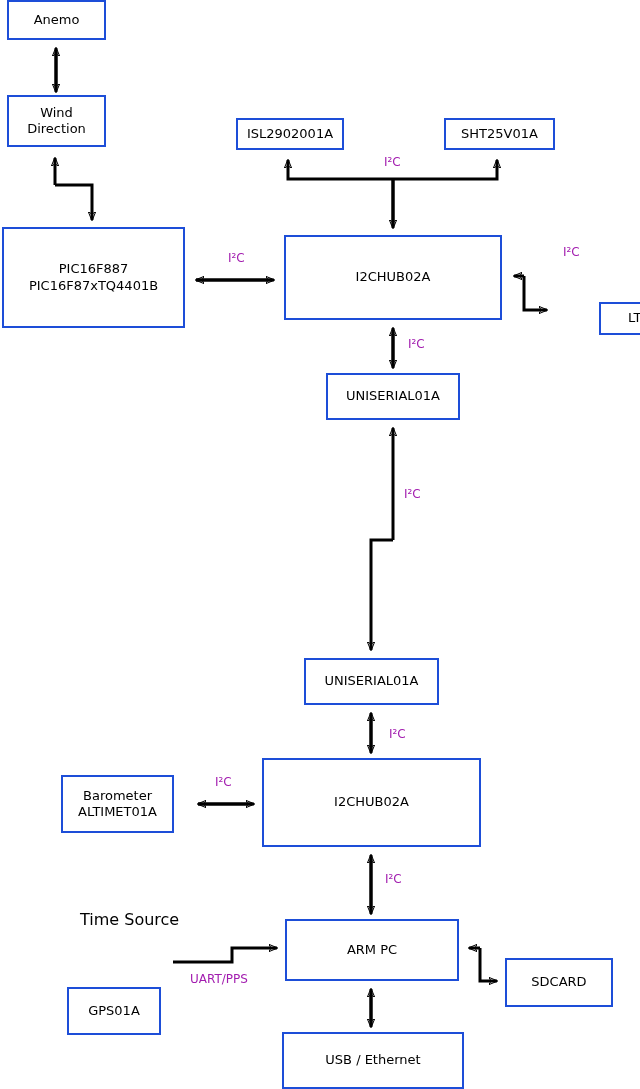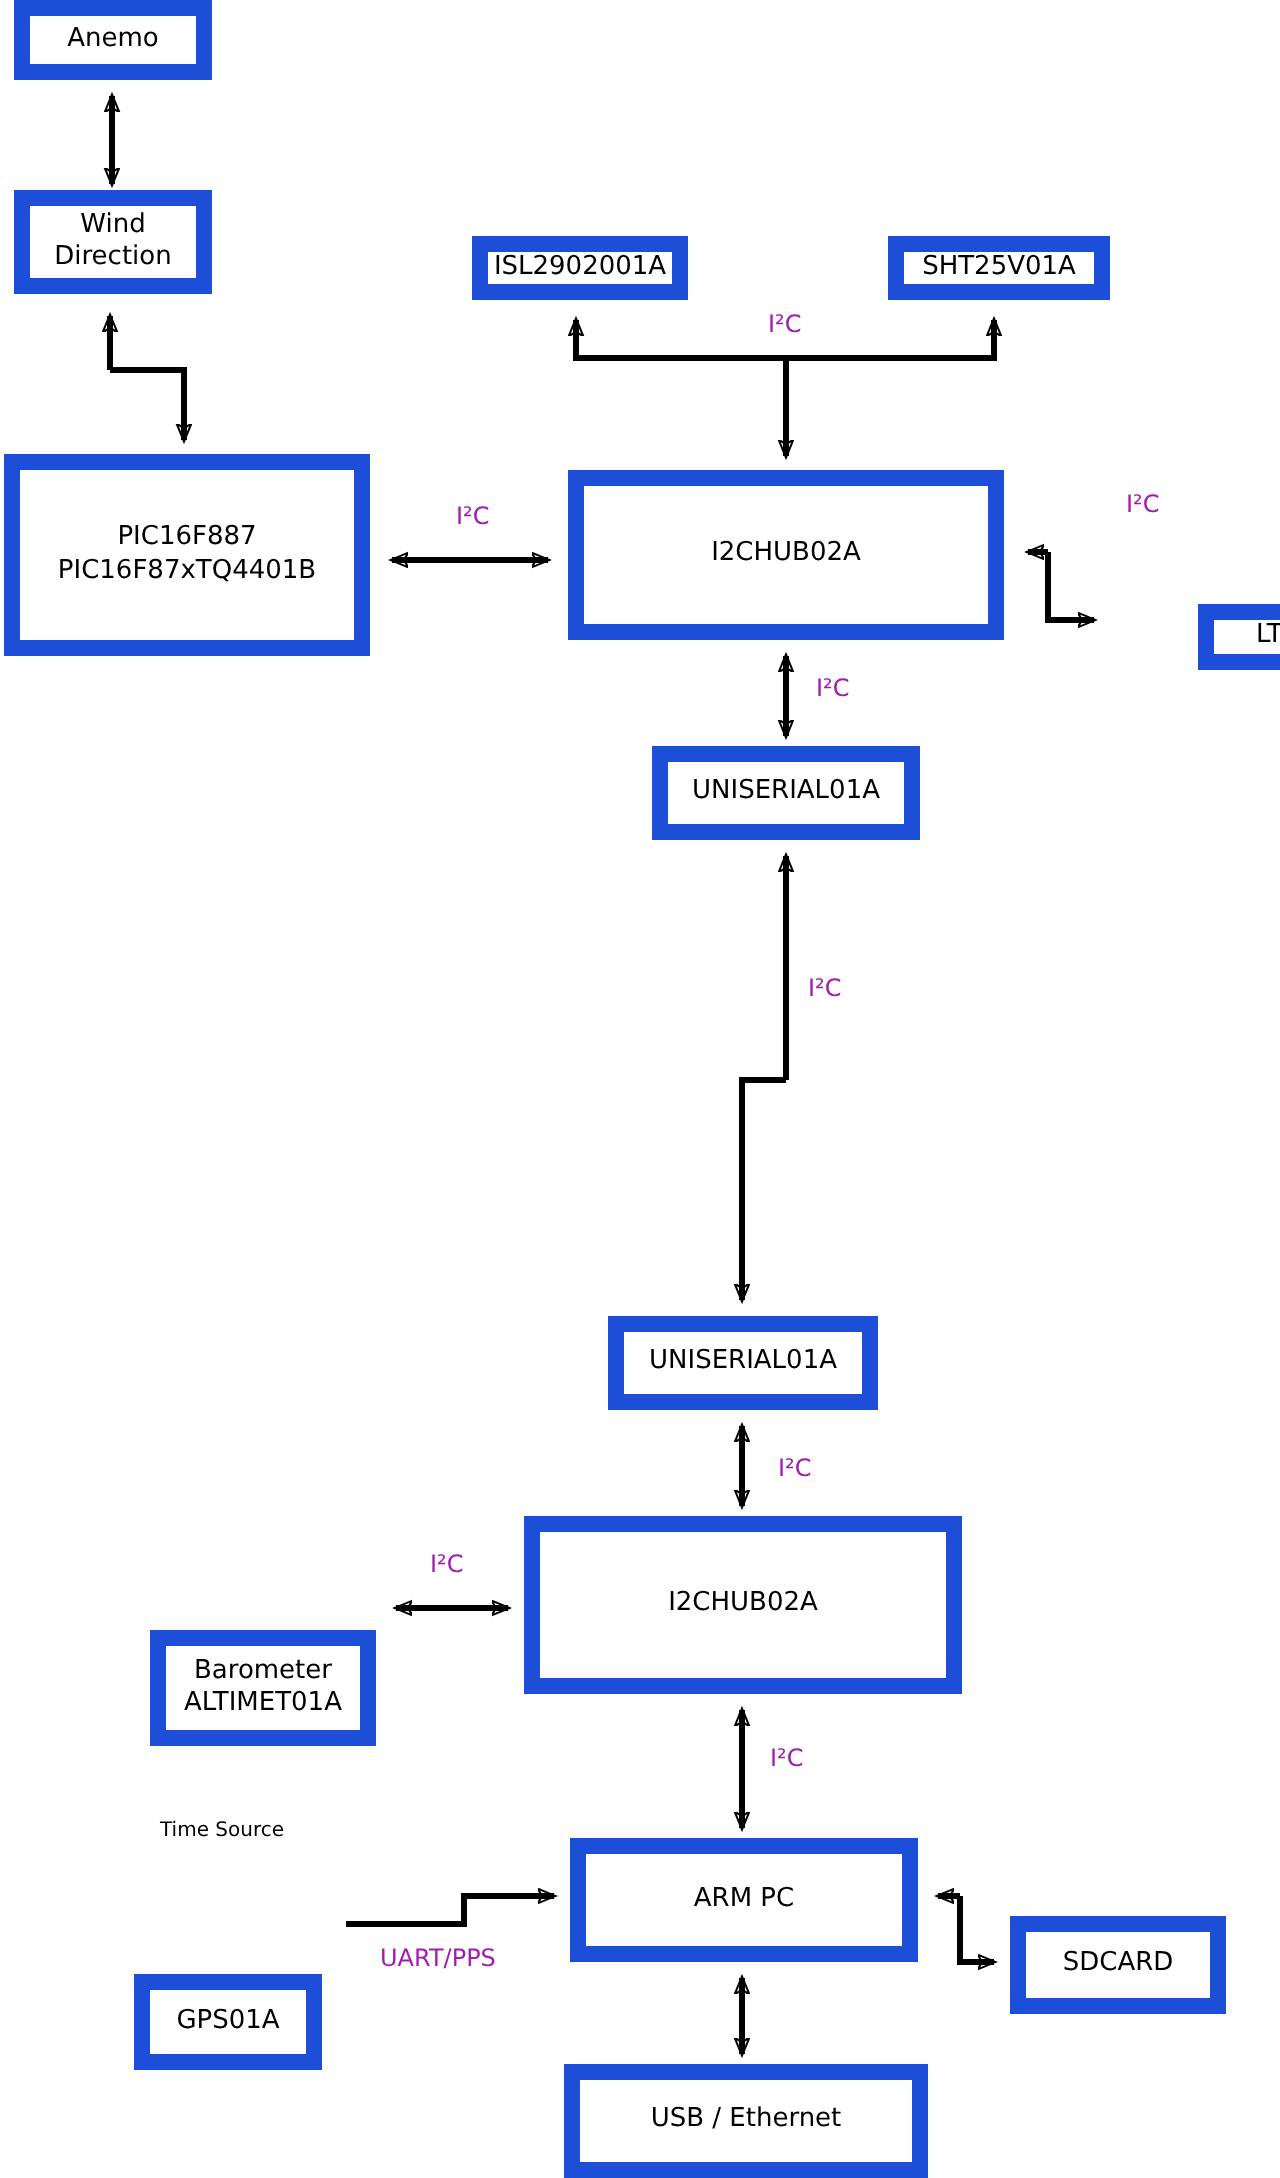--- a/index.html
+++ b/index.html
@@ -11,21 +11,21 @@
     position: relative;
     width: 640px;
     height: 1089px;
     background: #ffffff;
     font-family: "DejaVu Sans", sans-serif;
     overflow: hidden;
   }
   .node {
     position: absolute;
     box-sizing: border-box;
-    border: 8px solid #1d4ed8;
+    border: 2px solid #1d4ed8;
     background: #ffffff;
     display: flex;
     align-items: center;
     justify-content: center;
     text-align: center;
     color: #000000;
     font-size: 13px;
     line-height: 1.25;
     white-space: pre-line;
     z-index: 3;
@@ -34,21 +34,21 @@
     position: absolute;
     color: #a21caf;
     font-size: 12px;
     white-space: nowrap;
     z-index: 4;
     background: transparent;
   }
   .free-label {
     position: absolute;
     color: #000000;
-    font-size: 10px;
+    font-size: 16px;
     white-space: nowrap;
     z-index: 4;
   }
   svg.wires {
     position: absolute;
     left: 0;
     top: 0;
     width: 640px;
     height: 1089px;
     z-index: 1;
@@ -150,21 +150,21 @@
   <div class="node" style="left:444px;top:118px;  width:111px; height:32px;">SHT25V01A</div>
 
   <div class="node" style="left:284px;top:235px;  width:218px; height:85px;">I2CHUB02A</div>
 
   <div class="node" style="left:555px;top:302px;  width:105px;  height:33px;margin-left:44px;">LTS01A</div>
 
   <div class="node" style="left:326px;top:373px;  width:134px; height:47px;">UNISERIAL01A</div>
 
   <div class="node" style="left:304px;top:658px;  width:135px; height:47px;">UNISERIAL01A</div>
 
-  <div class="node" style="left:75px; top:775px;  width:113px; height:58px;margin-top:40px;">Barometer
+  <div class="node" style="left:61px; top:775px;  width:113px; height:58px;">Barometer
 ALTIMET01A</div>
 
   <div class="node" style="left:262px;top:758px;  width:219px; height:89px;">I2CHUB02A</div>
 
   <div class="node" style="left:67px; top:987px;  width:94px; height:48px;">GPS01A</div>
 
   <div class="node" style="left:285px;top:919px;  width:174px; height:62px;">ARM PC</div>
 
   <div class="node" style="left:505px;top:958px;  width:108px; height:49px;">SDCARD</div>
 

